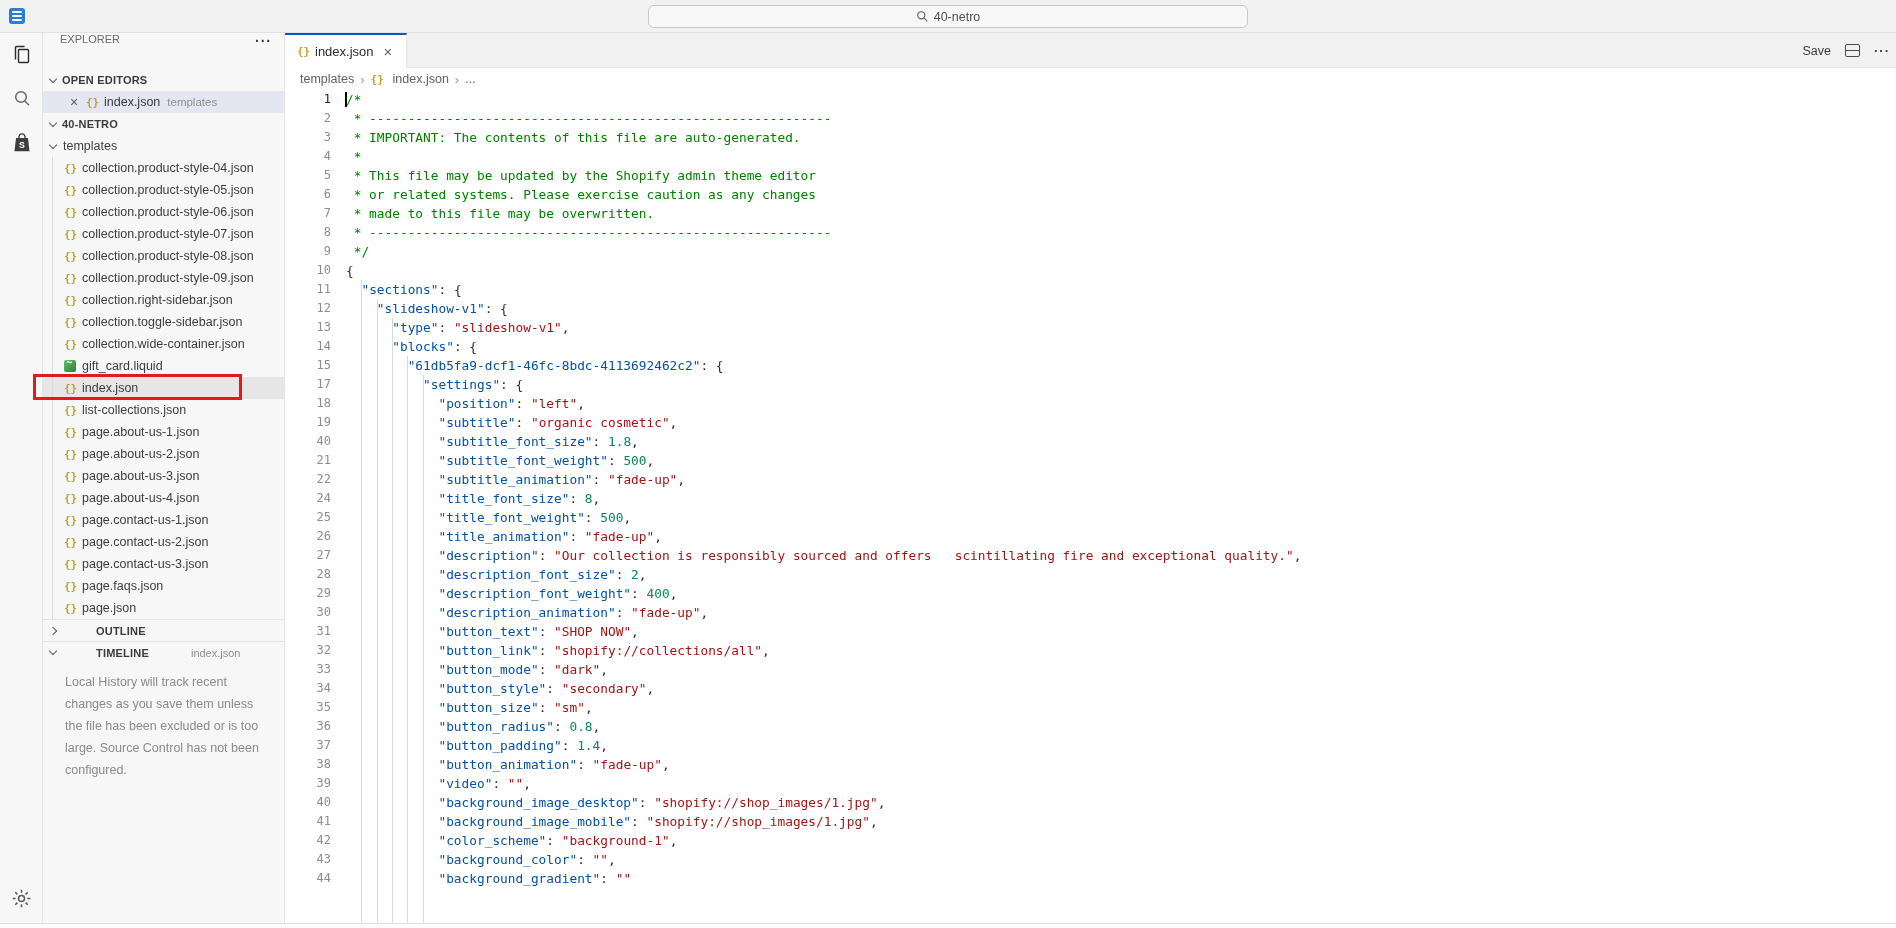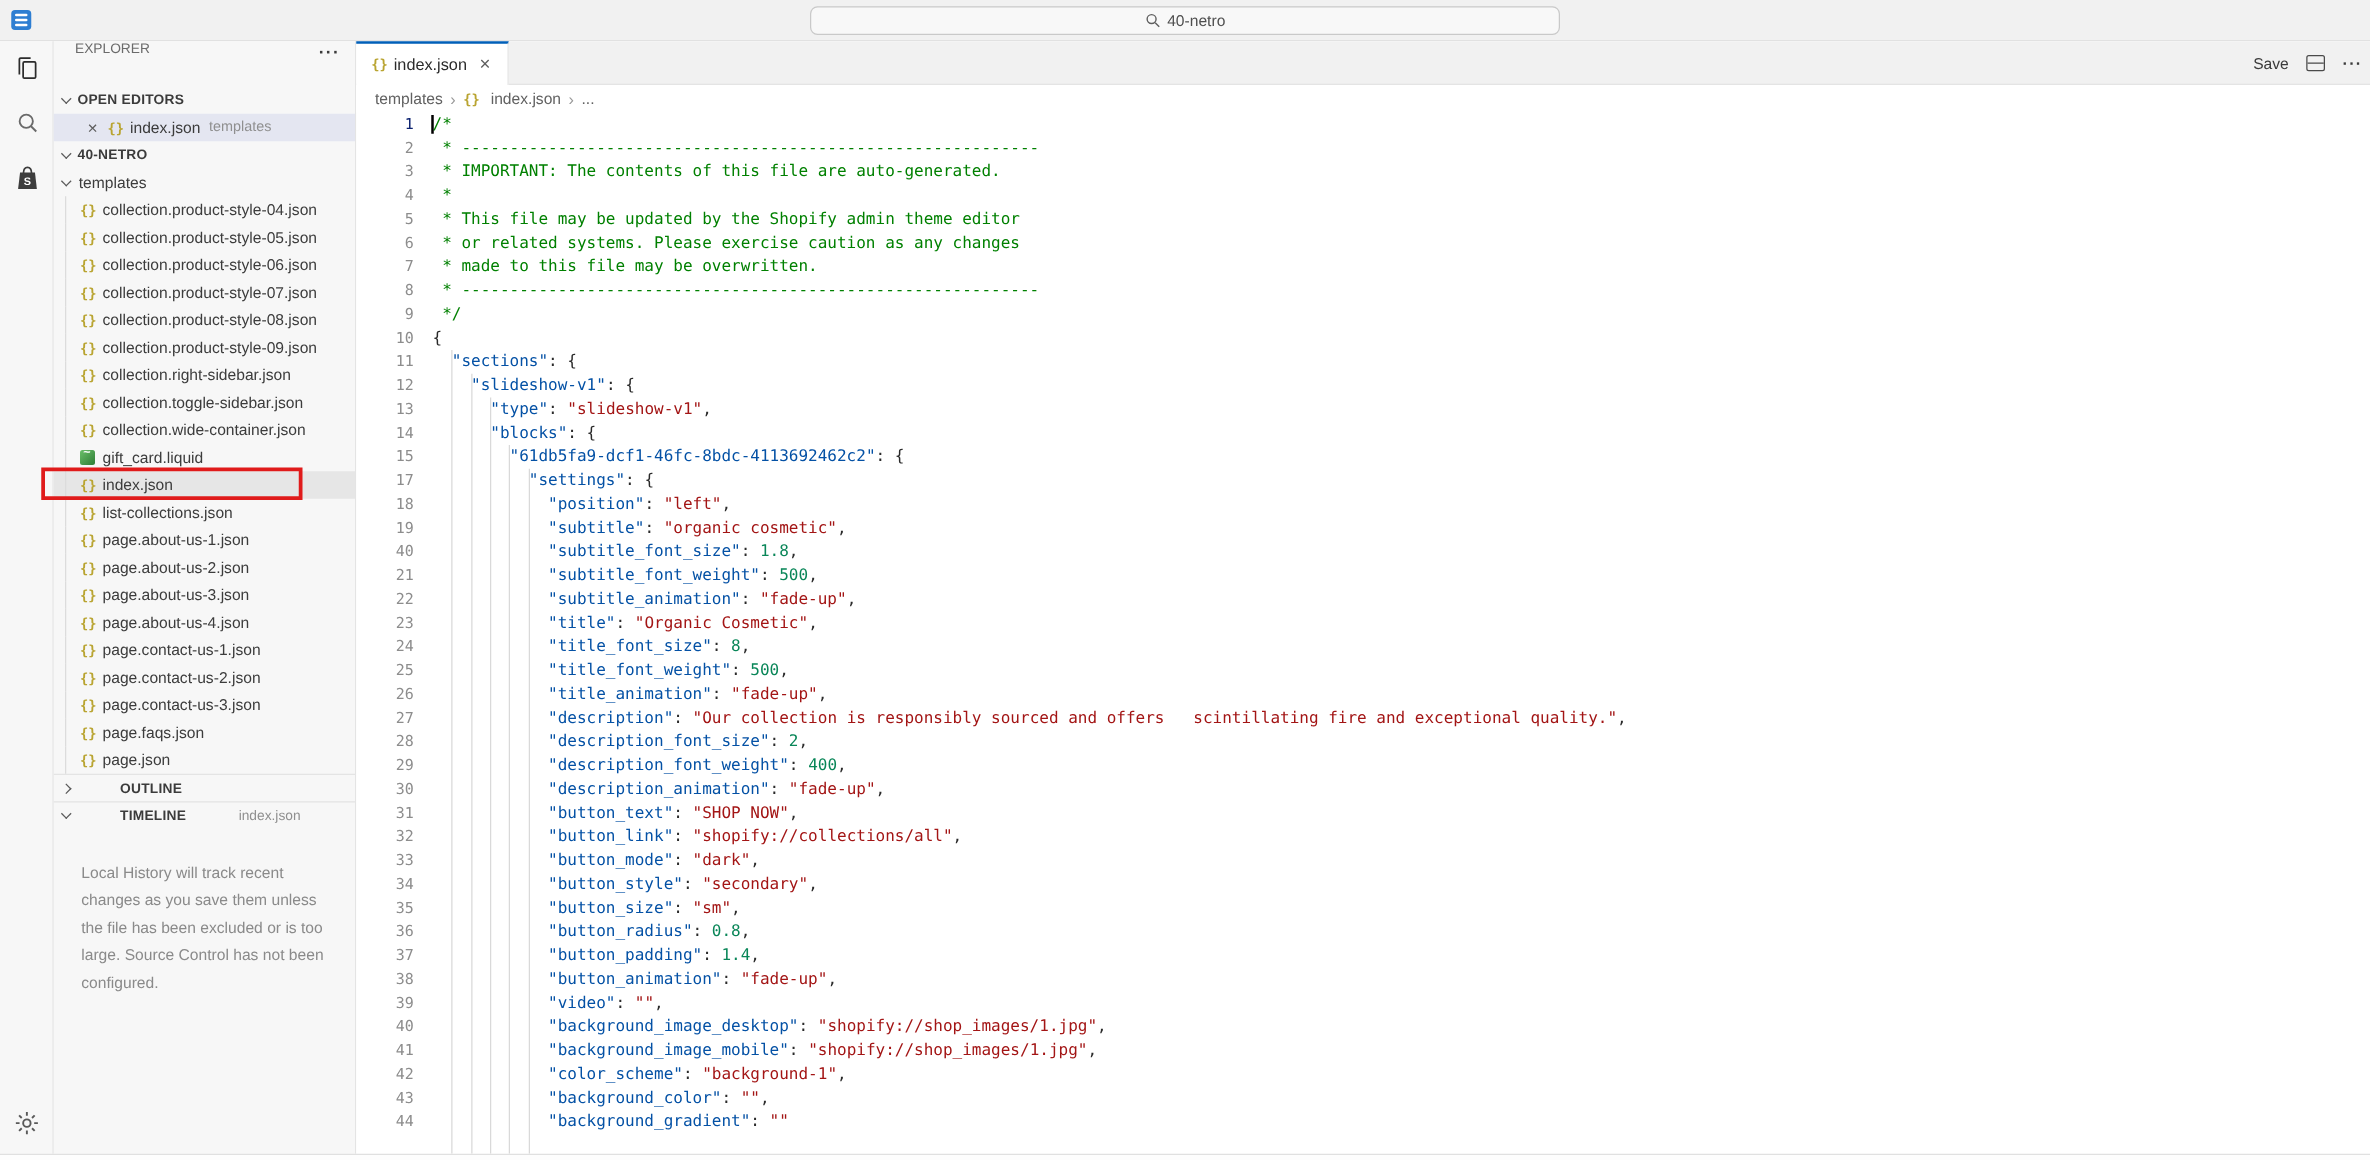--- a/index.html
+++ b/index.html
@@ -59,21 +59,21 @@
   .tree-row.selected { background:#e6e6e6; }
   .tree-row::before { content:""; position:absolute; left:9px; top:0; bottom:0;
     border-left:1px solid #dcdcdc; }
   .ficon { width:18px; flex:none; }
   .liquid-icon { width:12px; height:12px; margin-right:6px; border-radius:2px;
     background:linear-gradient(135deg,#6abf69,#2f7d36); position:relative; flex:none; }
   .liquid-icon::after { content:"~"; position:absolute; top:-3px; left:2.5px;
     color:#fff; font-size:10px; font-weight:bold; }
   .flabel { color:#3c3c3c; white-space:nowrap; }
 
-  .timeline-msg { margin:24px 0 0 22px; width:208px; color:#8a8a8a;
+  .timeline-msg { margin:8px 0 0 22px; width:208px; color:#8a8a8a;
     font-size:12.5px; line-height:22px; }
   .sb-bottom { position:absolute; left:0; width:100%; }
 
   
   .editor { position:absolute; top:33px; left:285px; right:0; bottom:0; background:#fff; }
   .tabstrip { position:absolute; top:0; left:0; right:0; height:35px;
     background:#f1f1f1; border-bottom:1px solid #e4e4e4; }
   .tab { position:absolute; left:0; top:0; width:122px; height:35px; background:#fff;
     border-top:2.5px solid #005fb8; border-right:1px solid #e4e4e4;
     display:flex; align-items:center; padding:0 8px 0 12px; cursor:pointer; }
@@ -400,24 +400,20 @@
         </div>
         <div class="line">
           <span class="ln">21</span>
           <span class="codetext"><span class="p">            </span><span class="k">"subtitle_font_weight"</span><span class="p">: </span><span class="n">500</span><span class="p">,</span></span>
         </div>
         <div class="line">
           <span class="ln">22</span>
           <span class="codetext"><span class="p">            </span><span class="k">"subtitle_animation"</span><span class="p">: </span><span class="s">"fade-up"</span><span class="p">,</span></span>
         </div>
         <div class="line">
-          <span class="ln">23</span>
-          <span class="codetext"><span class="p">            </span><span class="k">"title"</span><span class="p">: </span><span class="s">"Organic Cosmetic"</span><span class="p">,</span></span>
-        </div>
-        <div class="line">
           <span class="ln">24</span>
           <span class="codetext"><span class="p">            </span><span class="k">"title_font_size"</span><span class="p">: </span><span class="n">8</span><span class="p">,</span></span>
         </div>
         <div class="line">
           <span class="ln">25</span>
           <span class="codetext"><span class="p">            </span><span class="k">"title_font_weight"</span><span class="p">: </span><span class="n">500</span><span class="p">,</span></span>
         </div>
         <div class="line">
           <span class="ln">26</span>
           <span class="codetext"><span class="p">            </span><span class="k">"title_animation"</span><span class="p">: </span><span class="s">"fade-up"</span><span class="p">,</span></span>

